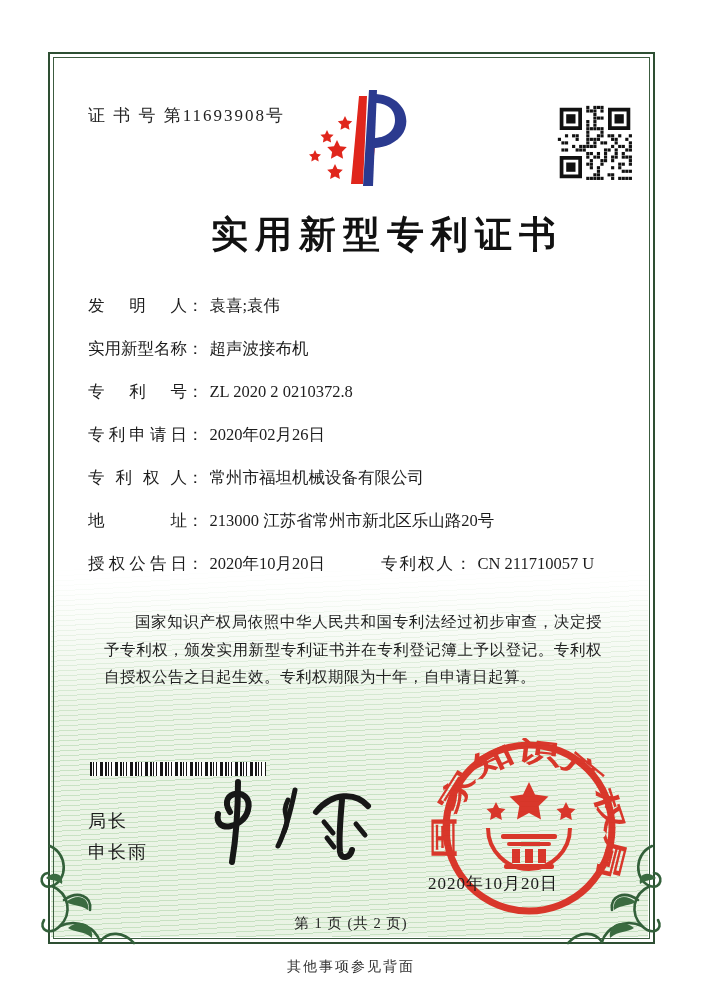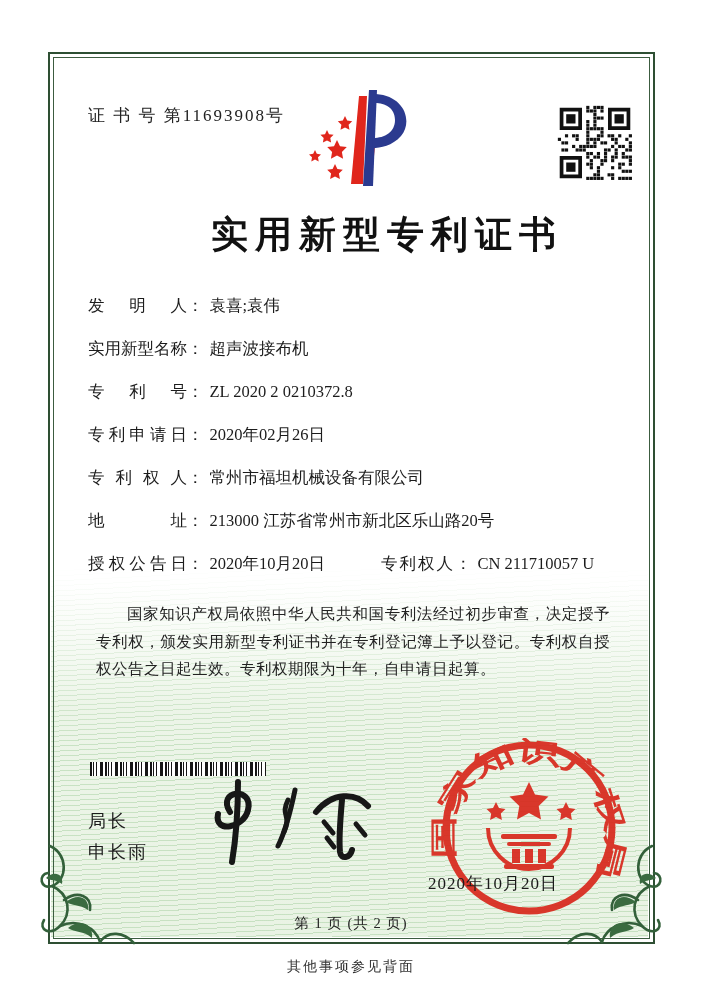--- a/index.html
+++ b/index.html
@@ -29,21 +29,21 @@
 
   .fields{position:absolute;left:88px;top:297px;width:532px;}
   .frow{height:17px;line-height:17px;margin-bottom:26px;font-size:16.5px;white-space:nowrap;}
   .flabel{display:inline-block;width:99px;text-align:justify;text-align-last:justify;}
   .fcolon{margin-right:6px;}
   .fpair2{margin-left:56px;}
   .fpair2 .flabel2{letter-spacing:2px;}
 
   .paras{position:absolute;left:88px;top:592px;width:530px;font-size:15.5px;line-height:27.5px;
     text-align:justify;color:#222;}
-  .paras p{margin:8px;text-indent:2em;letter-spacing:.5px;}
+  .paras p{margin:16px;text-indent:2em;letter-spacing:.5px;}
 
   .barcode{position:absolute;left:90px;top:762px;width:176px;height:14px;
     background:repeating-linear-gradient(90deg,#161616 0 2px,#fff 2px 3px,#161616 3px 4px,#fff 4px 6px,#161616 6px 7px,#fff 7px 10px,#161616 10px 13px,#fff 13px 15px);}
   .director{position:absolute;left:88px;top:806px;font-size:18px;line-height:31px;letter-spacing:2px;}
   .signature{position:absolute;left:196px;top:776px;width:190px;height:95px;}
 
   .seal{position:absolute;left:428px;top:738px;width:206px;height:182px;}
   .seal-date{position:absolute;left:428px;top:872px;width:160px;font-size:17px;letter-spacing:1px;color:#1a1a1a;z-index:3;}
 
   .page-num{position:absolute;left:0;top:914px;width:702px;text-align:center;font-size:14.5px;color:#222;letter-spacing:1px;}

